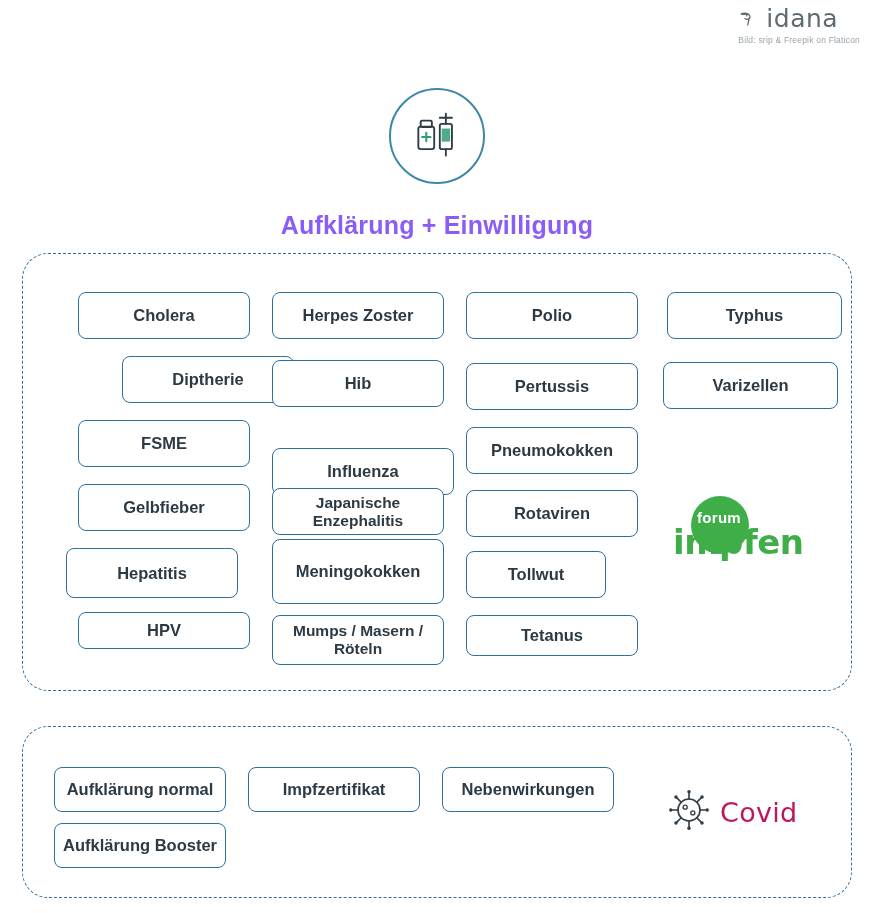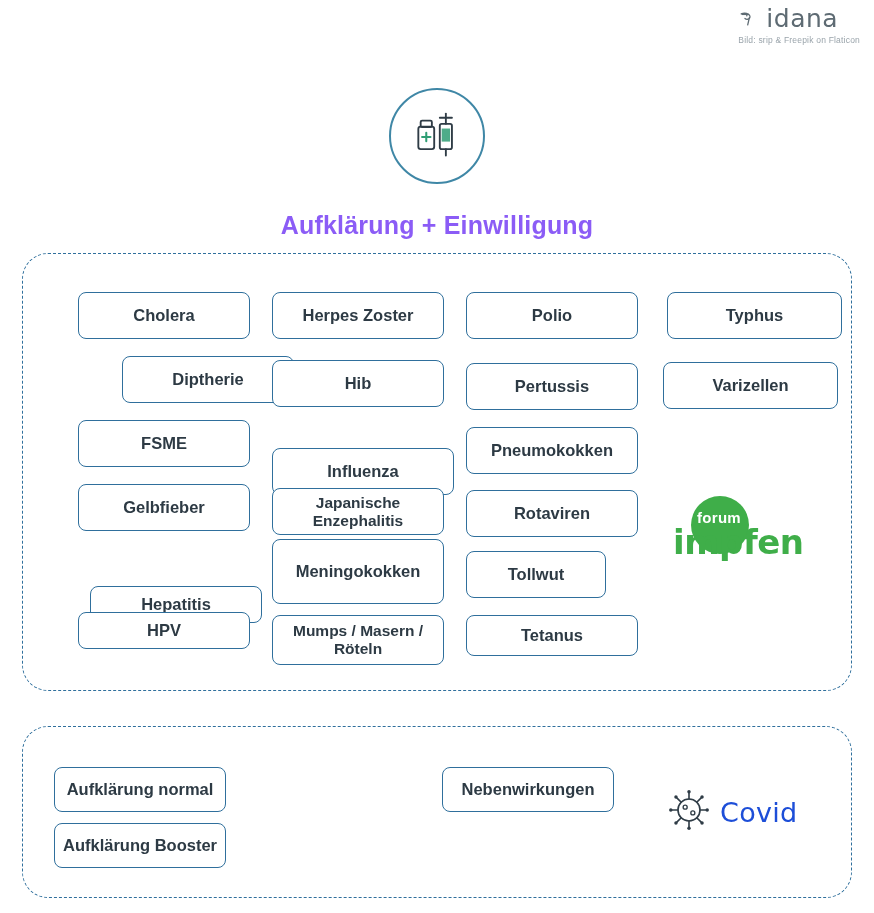--- a/index.html
+++ b/index.html
@@ -163,21 +163,21 @@
   .covid-block {
     position: absolute;
     left: 665px;
     top: 786px;
     display: flex;
     align-items: center;
     gap: 8px;
   }
   .covid-label {
     font-size: 27px;
-    color: #1d4ed8;
+    color: #be185d;
     letter-spacing: 0.3px;
     font-family: "DejaVu Sans", sans-serif;
   }
 </style>
 </head>
 <body>
 
 <div class="brand">
   <div class="brand-row">
     <span class="brand-logo-mark">
@@ -212,21 +212,21 @@
   <div class="hero-title">Aufklärung + Einwilligung</div>
 </div>
 
 <div class="panel" id="vaccine-panel">
 
   <div class="col">
     <div class="chip" style="left:31px; top:38px; width:172px; height:47px;">Cholera</div>
     <div class="chip" style="left:31px; top:102px; width:172px; height:47px;margin-left:44px;">Diptherie</div>
     <div class="chip" style="left:31px; top:166px; width:172px; height:47px;">FSME</div>
     <div class="chip" style="left:31px; top:230px; width:172px; height:47px;">Gelbfieber</div>
-    <div class="chip" style="left:43px; top:294px; width:172px; height:37px;margin-top:38px;">Hepatitis</div>
+    <div class="chip" style="left:19px; top:294px; width:172px; height:50px;">Hepatitis</div>
     <div class="chip" style="left:31px; top:358px; width:172px; height:37px;">HPV</div>
   </div>
 
   <div class="col">
     <div class="chip" style="left:225px; top:38px; width:172px; height:47px;">Herpes Zoster</div>
     <div class="chip" style="left:225px; top:106px; width:172px; height:47px;">Hib</div>
     <div class="chip" style="left:225px; top:170px; width:182px; height:47px;margin-top:24px;">Influenza</div>
     <div class="chip two-line" style="left:225px; top:234px; width:172px; height:47px;">Japanische Enzephalitis</div>
     <div class="chip" style="left:225px; top:285px; width:172px; height:65px;">Meningokokken</div>
     <div class="chip two-line" style="left:225px; top:361px; width:172px; height:50px;">Mumps / Masern / Röteln</div>
@@ -248,20 +248,21 @@
 
   <div class="forum-logo" style="left:650px; top:242px;">
     <div class="forum-circle"></div>
     <div class="forum-word">forum</div>
     <div class="forum-impfen">impfen</div>
   </div>
 </div>
 
 <div class="panel" id="info-panel">
   <div class="chip" style="left:31px; top:40px; width:172px; height:45px;">Aufklärung normal</div>
+  <div class="chip" style="left:225px; top:40px; width:172px; height:45px;">Impfzertifikat</div>
   <div class="chip" style="left:419px; top:40px; width:172px; height:45px;">Nebenwirkungen</div>
   <div class="chip" style="left:31px; top:96px; width:172px; height:45px;">Aufklärung Booster</div>
 
   <div class="covid-block" style="left:643px; top:60px;">
     <span>
       <svg viewBox="0 0 48 48" width="46" height="46" aria-hidden="true">
         <circle cx="24" cy="24" r="11.5" fill="none" stroke="#2f3c46" stroke-width="1.7"></circle>
         <circle cx="20" cy="21" r="2.1" fill="none" stroke="#2f3c46" stroke-width="1.4"></circle>
         <circle cx="28" cy="27" r="2.1" fill="none" stroke="#2f3c46" stroke-width="1.4"></circle>
         <g stroke="#2f3c46" stroke-width="1.7" stroke-linecap="round">

